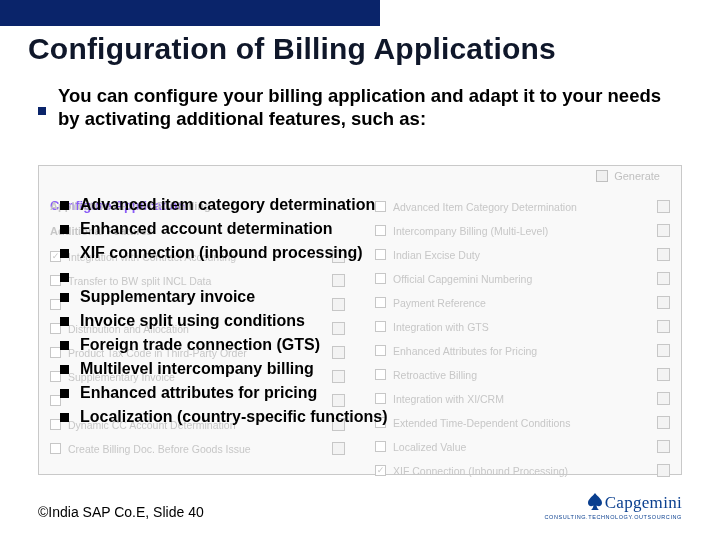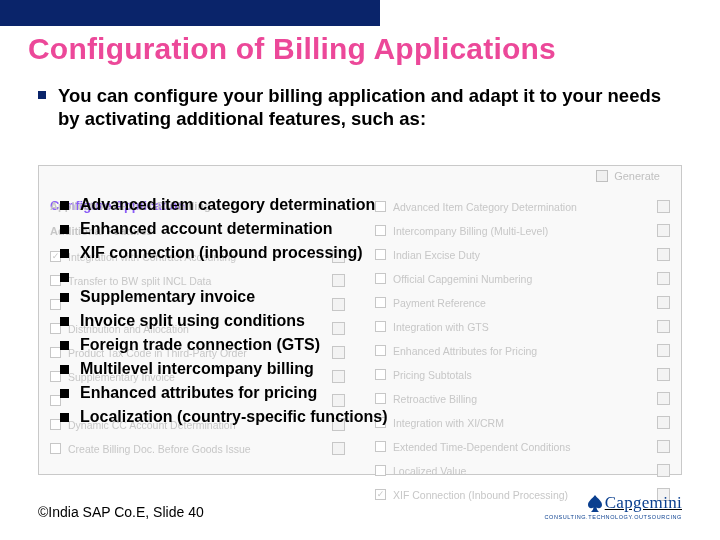--- a/index.html
+++ b/index.html
@@ -1,41 +1,41 @@
 <!DOCTYPE html>
 <html><head>
 <meta charset="utf-8">
 <style>
   * { margin: 0; padding: 0; box-sizing: border-box; }
   html, body { width: 720px; height: 540px; font-family: Arial, Helvetica, sans-serif; background: #fff; }
   .slide { position: relative; width: 720px; height: 540px; background: #fff; overflow: hidden; }
   .top-bar { position: absolute; top: 0; left: 0; width: 380px; height: 26px; background: #0a246a; }
-  .title { position: absolute; top: 32px; left: 28px; font-size: 30px; font-weight: bold; color: #ec4899; letter-spacing: 0.2px; }
-  .lead-row { position: absolute; top: 84px; left: 38px; right: 38px; display: flex; align-items: flex-start; }
+  .title { position: absolute; top: 32px; left: 28px; font-size: 30px; font-weight: bold; color: #0f172a; letter-spacing: 0.2px; }
+  .lead-row { position: absolute; top: 84px; left: 38px; right: 38px; display: flex; align-items: center; }
   .lead-bullet { width: 8px; height: 8px; background: #0a246a; margin-top: 7px; margin-right: 12px; flex-shrink: 0; }
   .lead-text { font-size: 18.5px; font-weight: bold; color: #000; line-height: 1.25; }
   .bg-panel { position: absolute; top: 165px; left: 38px; right: 38px; height: 310px; border: 1px solid #c9c9c9; background: #f9f9f9; overflow: hidden; }
   .bg-caption { position: absolute; top: 170px; left: 50px; font-size: 13px; font-weight: bold; color: #8b5cf6; margin-top: 28px; }
   .bg-generate { position: absolute; top: 170px; right: 60px; font-size: 11px; color: #c0c0c0; display: flex; align-items: flex-end; gap: 6px; }
   .bg-generate .ico { width: 12px; height: 12px; border: 1px solid #c0c0c0; background: #f0f0f0; }
   .faux-cols { position: absolute; top: 200px; left: 50px; right: 50px; bottom: 70px; display: flex; gap: 30px; }
   .faux-col { flex: 1; display: flex; flex-direction: column; gap: 11px; }
   .faux-row { display: flex; align-items: center; gap: 7px; font-size: 10.5px; color: #c7c7c7; white-space: nowrap; }
   .cb { width: 11px; height: 11px; border: 1px solid #c7c7c7; background: #fff; flex-shrink: 0; }
   .cb.ck::after { content: "✓"; display: block; font-size: 9px; line-height: 9px; color: #c7c7c7; text-align: center; }
   .tool { width: 13px; height: 13px; border: 1px solid #c7c7c7; background: #f3f3f3; margin-left: auto; flex-shrink: 0; }
   .faux-head { font-weight: bold; font-size: 11px; color: #c7c7c7; margin-bottom: 2px; }
   .list { position: absolute; top: 196px; left: 60px; right: 60px; }
   .li { display: flex; align-items: flex-start; margin-bottom: 6px; }
   .li .sq { width: 9px; height: 9px; background: #000; margin-top: 5px; margin-right: 11px; flex-shrink: 0; }
   .li .txt { font-size: 16px; font-weight: bold; color: #000; }
   .footer { position: absolute; bottom: 20px; left: 38px; right: 38px; display: flex; align-items: flex-end; justify-content: space-between; }
   .footer-left { font-size: 14px; color: #000; }
   .logo { display: flex; flex-direction: column; align-items: flex-end; }
-  .logo-main { display: flex; align-items: flex-end; text-decoration: underline; }
+  .logo-main { display: flex; align-items: flex-start; }
   .logo-spade { width: 16px; height: 18px; position: relative; margin-right: 2px; }
   .logo-spade svg { width: 16px; height: 18px; display: block; }
   .logo-word { font-family: Georgia, 'Times New Roman', serif; font-size: 17px; color: #0a3f8f; letter-spacing: 0.3px; }
   .logo-tag { font-size: 5.5px; color: #0a3f8f; letter-spacing: 0.6px; margin-top: 1px; text-transform: uppercase; }
 </style>
 </head>
 <body>
 
 <div class="slide">
 
@@ -132,25 +132,20 @@
           <span class="tool"></span>
         </div>
       <div class="faux-row">
           <span class="cb"></span>
           <span>Integration with GTS</span>
           <span class="tool"></span>
         </div>
       <div class="faux-row">
           <span class="cb"></span>
           <span>Enhanced Attributes for Pricing</span>
-          <span class="tool"></span>
-        </div>
-      <div class="faux-row">
-          <span class="cb"></span>
-          <span>Pricing Subtotals</span>
           <span class="tool"></span>
         </div>
       <div class="faux-row">
           <span class="cb"></span>
           <span>Retroactive Billing</span>
           <span class="tool"></span>
         </div>
       <div class="faux-row">
           <span class="cb"></span>
           <span>Integration with XI/CRM</span>

